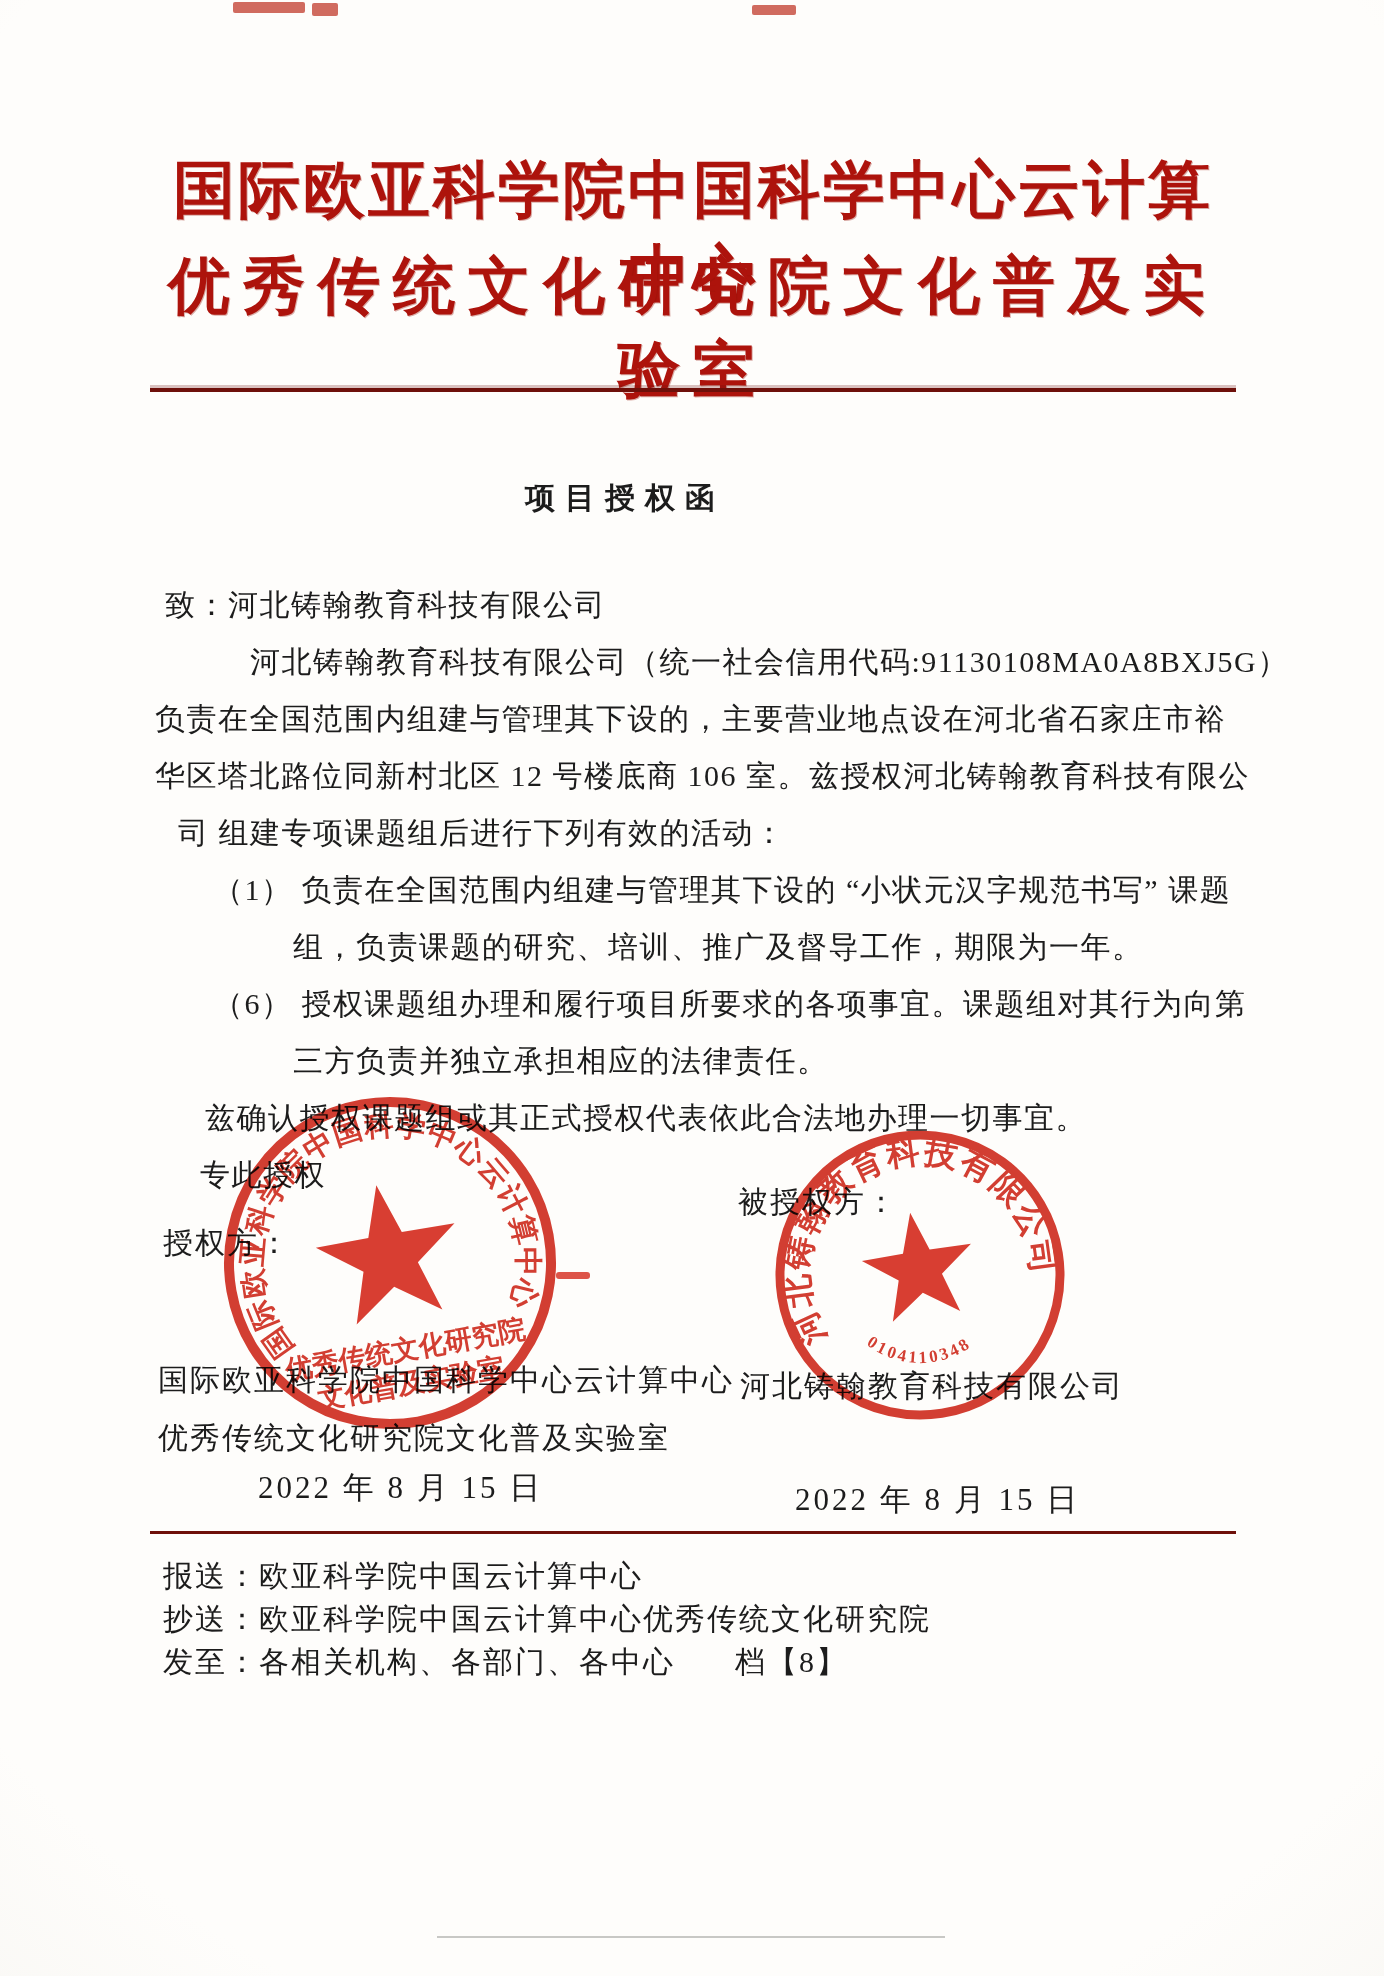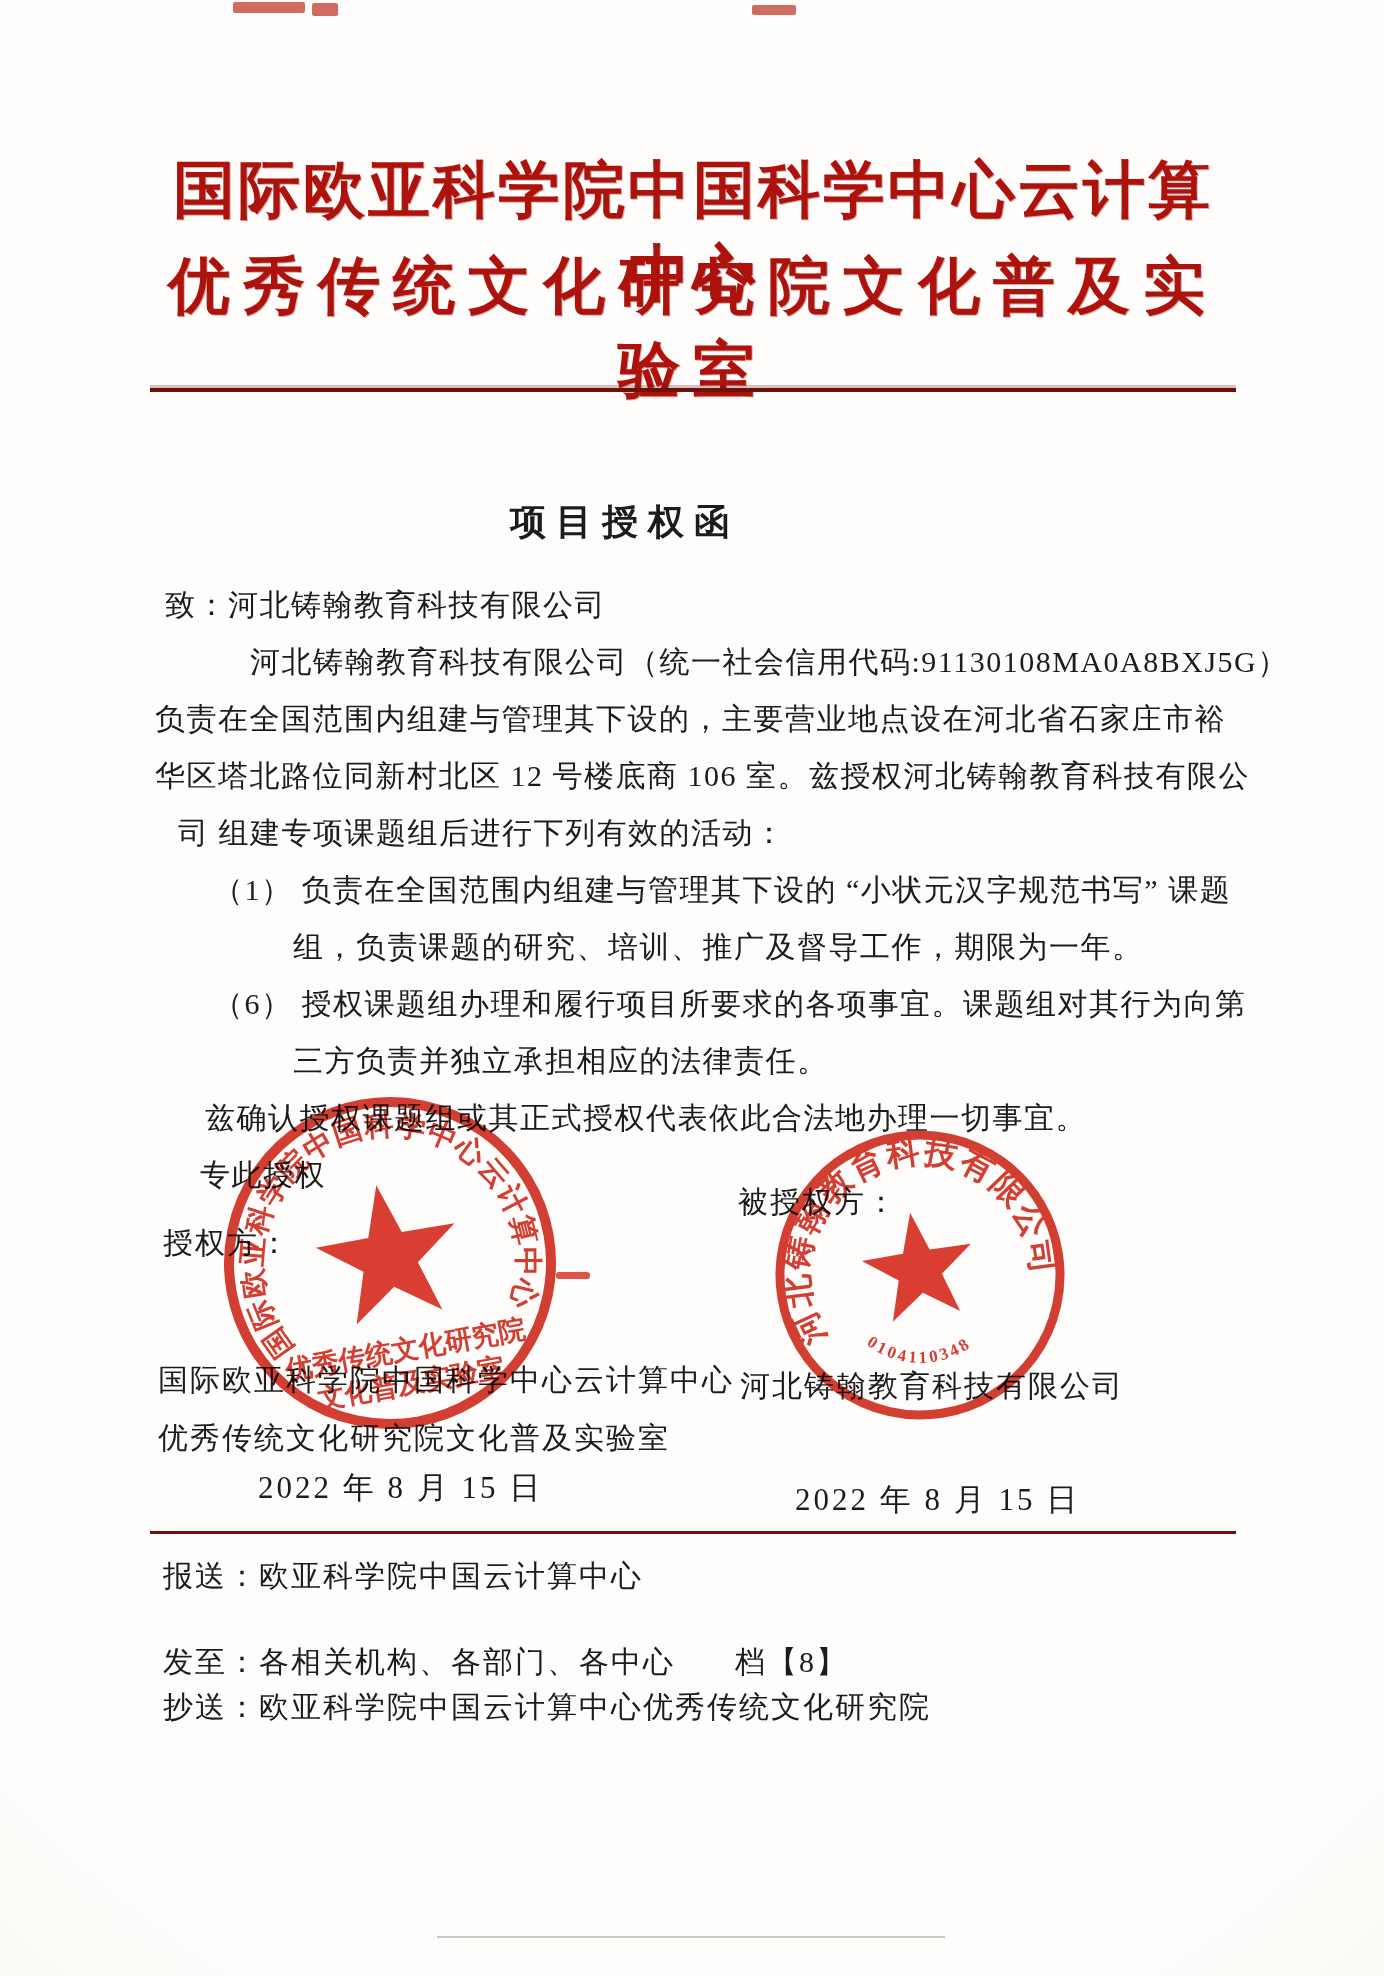--- a/index.html
+++ b/index.html
@@ -20,21 +20,21 @@
   .hdr-1{top:148px;font-size:62px;letter-spacing:3px;
          text-shadow:1px 1px 0 rgba(150,20,10,.35);}
   .hdr-2{top:244px;font-size:62px;letter-spacing:13px;
          text-shadow:1px 1px 0 rgba(150,20,10,.35);}
   .red-rule{position:absolute;left:150px;width:1086px;height:4px;background:#6e100a;}
   .rule-top{top:388px;box-shadow:0 -3px 0 rgba(110,16,10,.25);}
   .rule-bottom{top:1531px;height:3px;}
   .doc-number{position:absolute;top:400px;left:150px;width:1006px;text-align:right;
               font-size:30px;letter-spacing:2px;}
   .doc-title{position:absolute;top:478px;left:150px;width:950px;text-align:center;
-             font-size:36px;font-weight:bold;letter-spacing:10px;margin-top:20px;}
+             font-size:30px;font-weight:bold;letter-spacing:10px;}
   
   .body-text{position:absolute;left:150px;top:585px;width:1086px;font-size:30px;}
   .bline{position:absolute;left:0;width:1086px;white-space:nowrap;letter-spacing:1.5px;}
   
   .sig-label{position:absolute;font-size:30px;letter-spacing:2px;}
   .sig-org{position:absolute;font-size:30px;letter-spacing:2px;white-space:nowrap;}
   .sig-date{position:absolute;font-size:31px;letter-spacing:3px;}
   
   .foot{position:absolute;left:163px;font-size:30px;letter-spacing:2px;white-space:nowrap;}
   .archive{position:absolute;left:735px;font-size:30px;letter-spacing:2px;}
@@ -120,18 +120,18 @@
         <polygon fill="#d5291b" points="155,92 168.5,131.4 210.2,132.1 176.9,157.1 189.1,196.9 155,173 120.9,196.9 133.1,157.1 99.8,132.1 141.5,131.4"></polygon>
         <text fill="#cf291b" font-size="17" letter-spacing="3">
           <textPath href="#arcRb" startOffset="8">0104110348</textPath>
         </text>
       </g>
     </svg>
   </div>
 
   <div class="red-rule rule-bottom"></div>
   <div class="foot" style="top:1556px;">报送：欧亚科学院中国云计算中心</div>
-  <div class="foot" style="top:1687px;">抄送：欧亚科学院中国云计算中心优秀传统文化研究院</div>
+  <div class="foot" style="top:1599px;">抄送：欧亚科学院中国云计算中心优秀传统文化研究院</div>
   <div class="foot" style="top:1642px;">发至：各相关机构、各部门、各中心</div>
   <div class="archive" style="top:1642px;">档【8】</div>
 
   <div class="bottom-line"></div>
 </div>
 
 </body></html>

